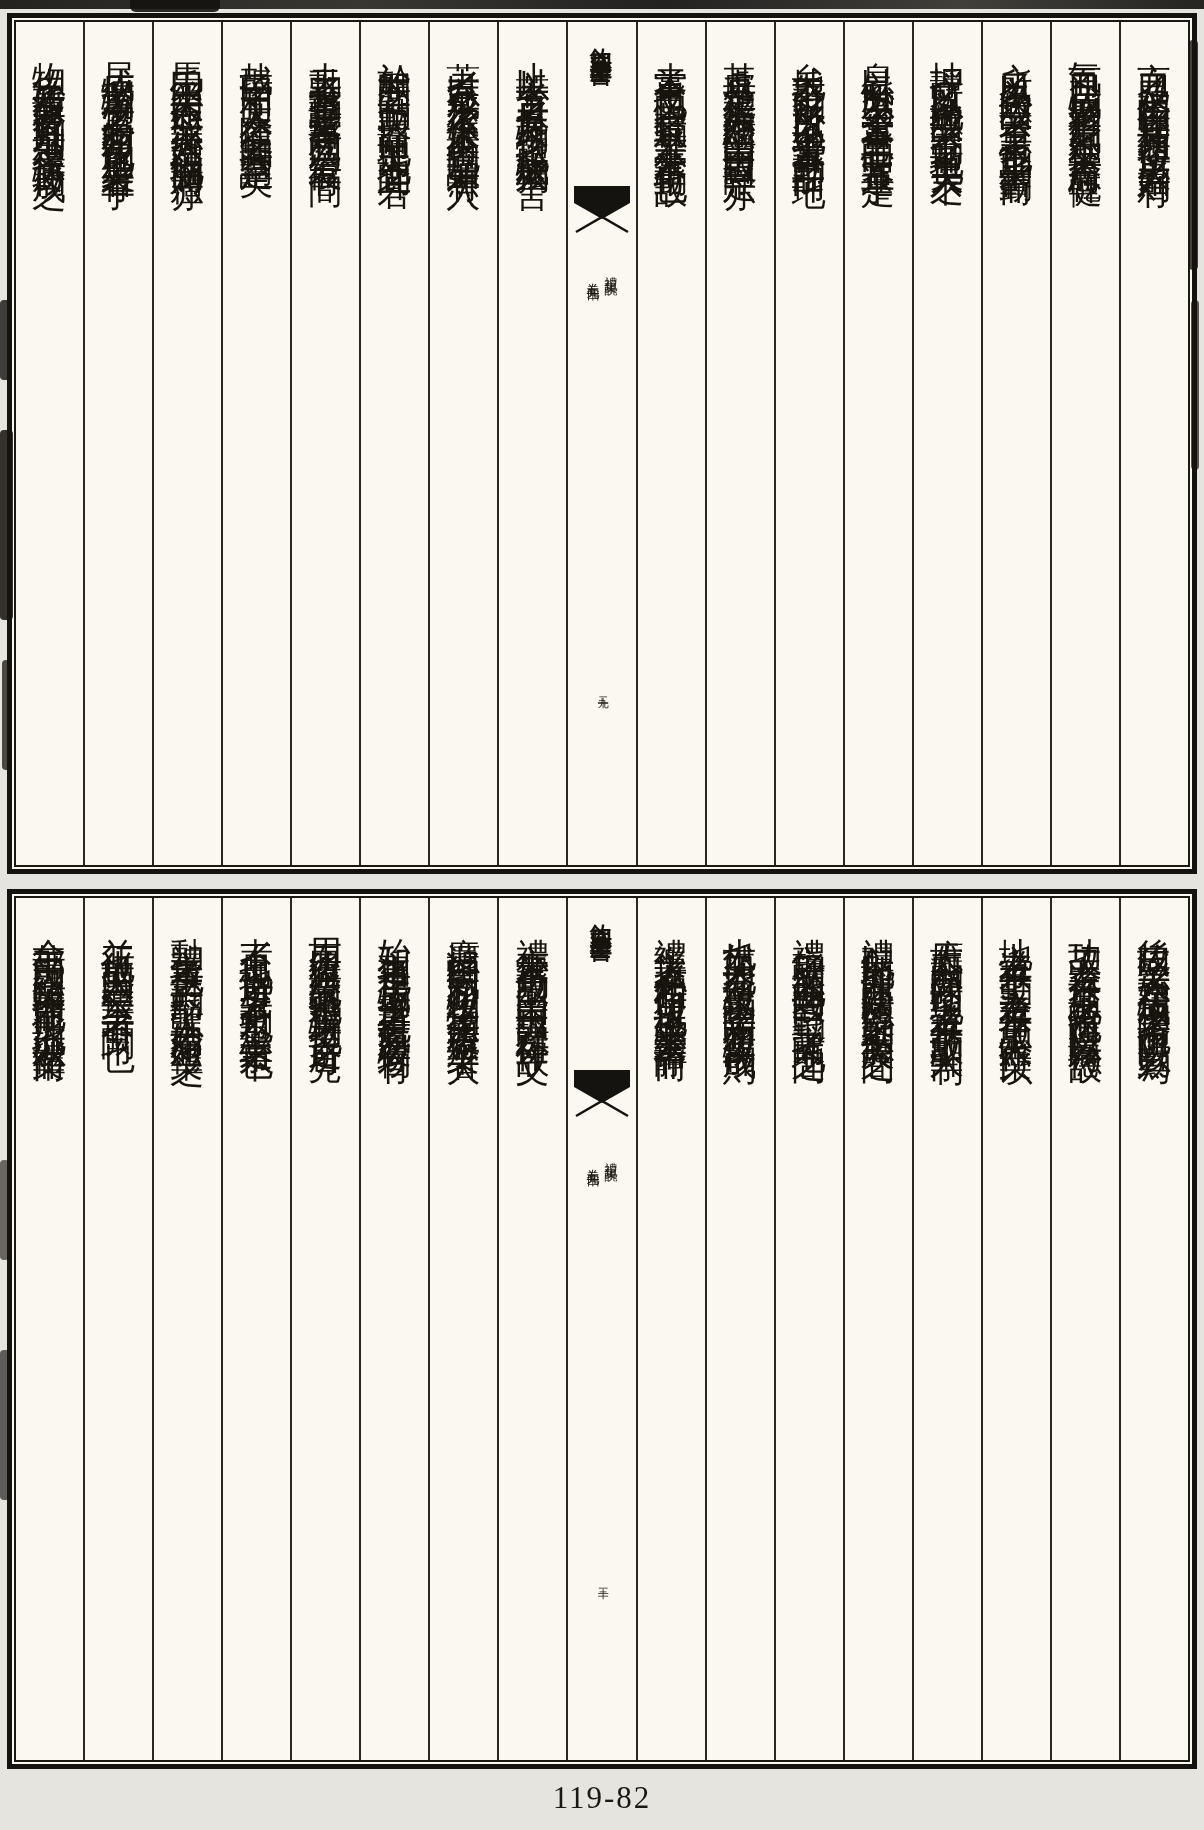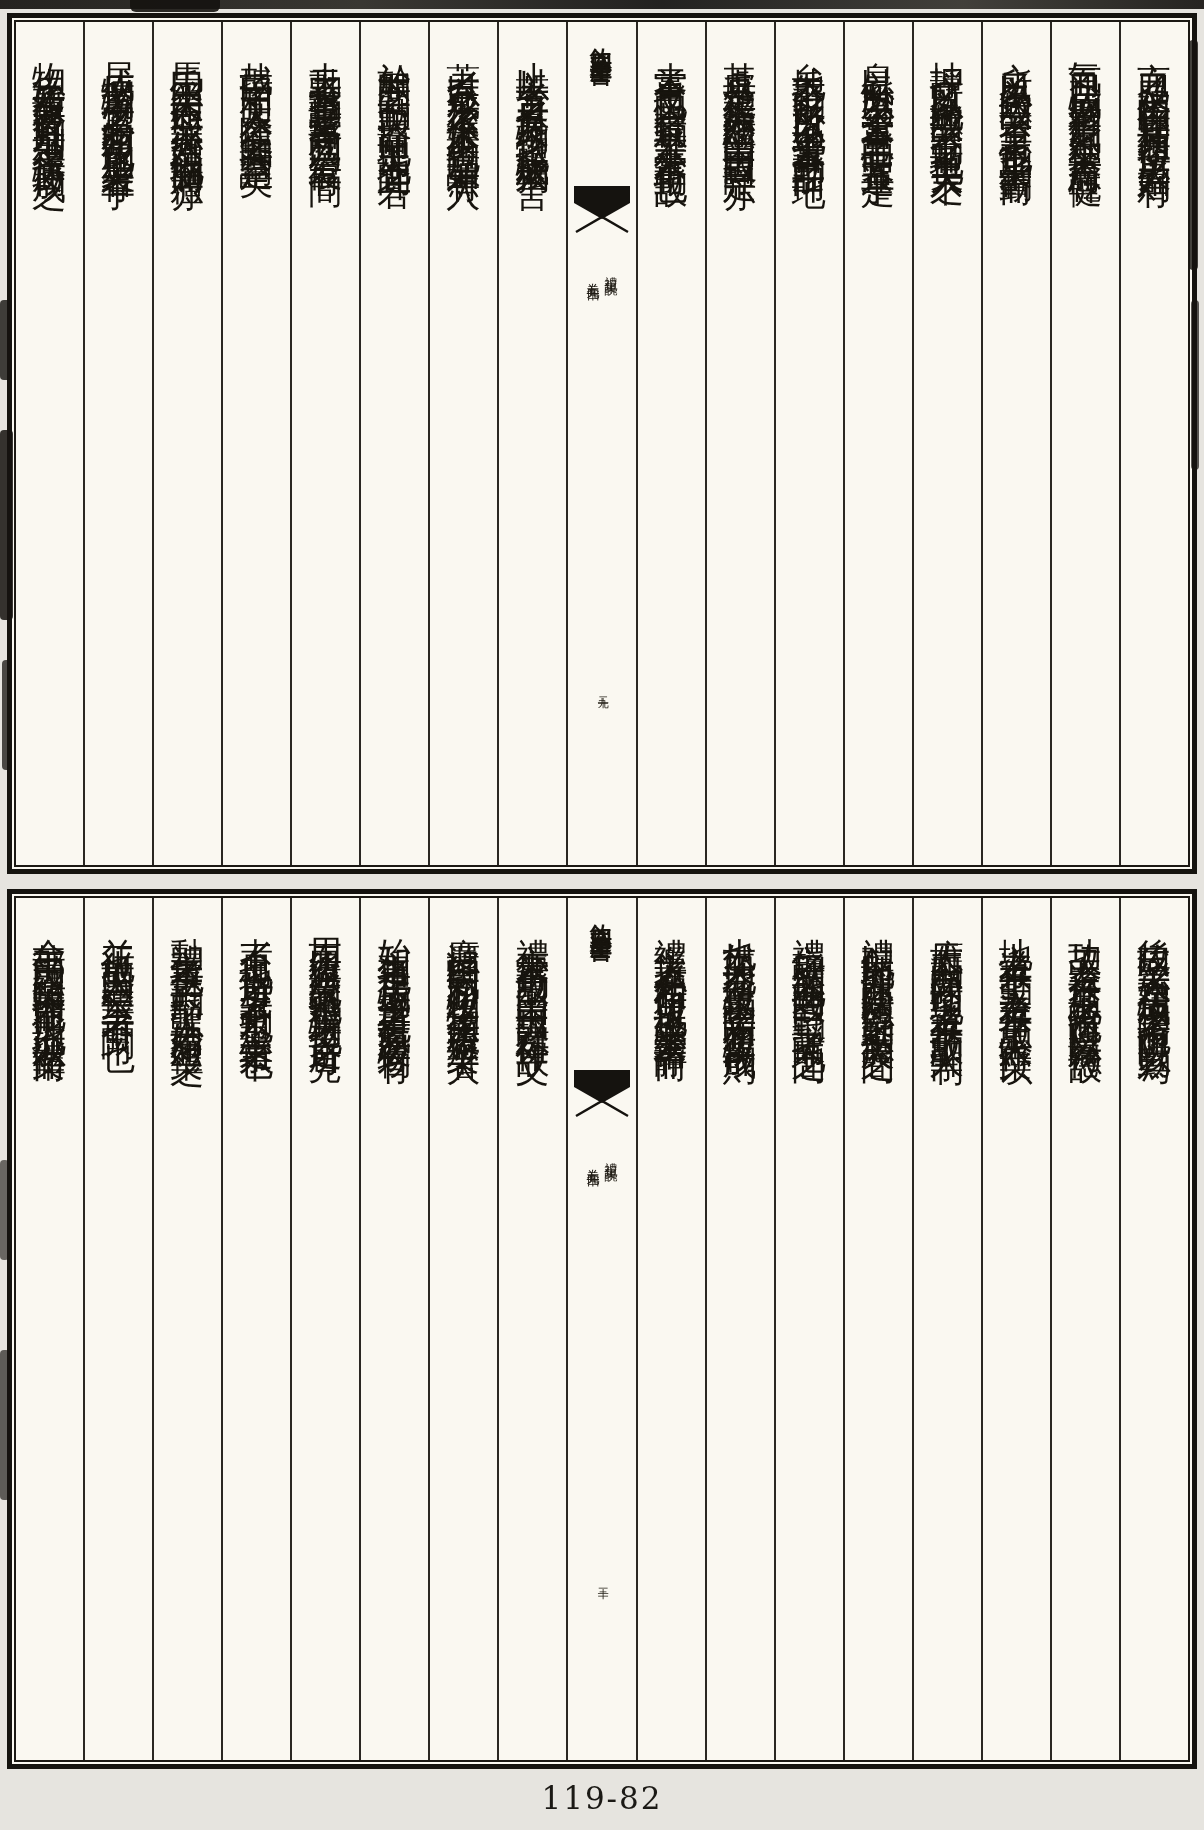--- a/index.html
+++ b/index.html
@@ -67,21 +67,21 @@
   }
   .subtitles .vol{padding-top:7px;}
   .folio{
     position:absolute;left:50%;transform:translateX(-42%);top:79%;
     writing-mode:vertical-rl;text-orientation:upright;
     font-size:11px;line-height:1;letter-spacing:0px;
     color:#26221a;white-space:nowrap;
   }
   .footer{
     position:absolute;top:1780px;left:0;width:1204px;
-    text-align:center;font-size:31px;letter-spacing:2px;color:#1b1915;
+    text-align:center;font-size:31px;letter-spacing:2px;color:#1b1915;font-family:Liberation Serif, serif;
   }
   .artifact{position:absolute;background:#15130f;border-radius:4px;}
 </style>
 </head>
 <body>
 
 <div class="scan-top-strip"></div>
 
 <div class="page page-a">
   <div class="page-inner">

